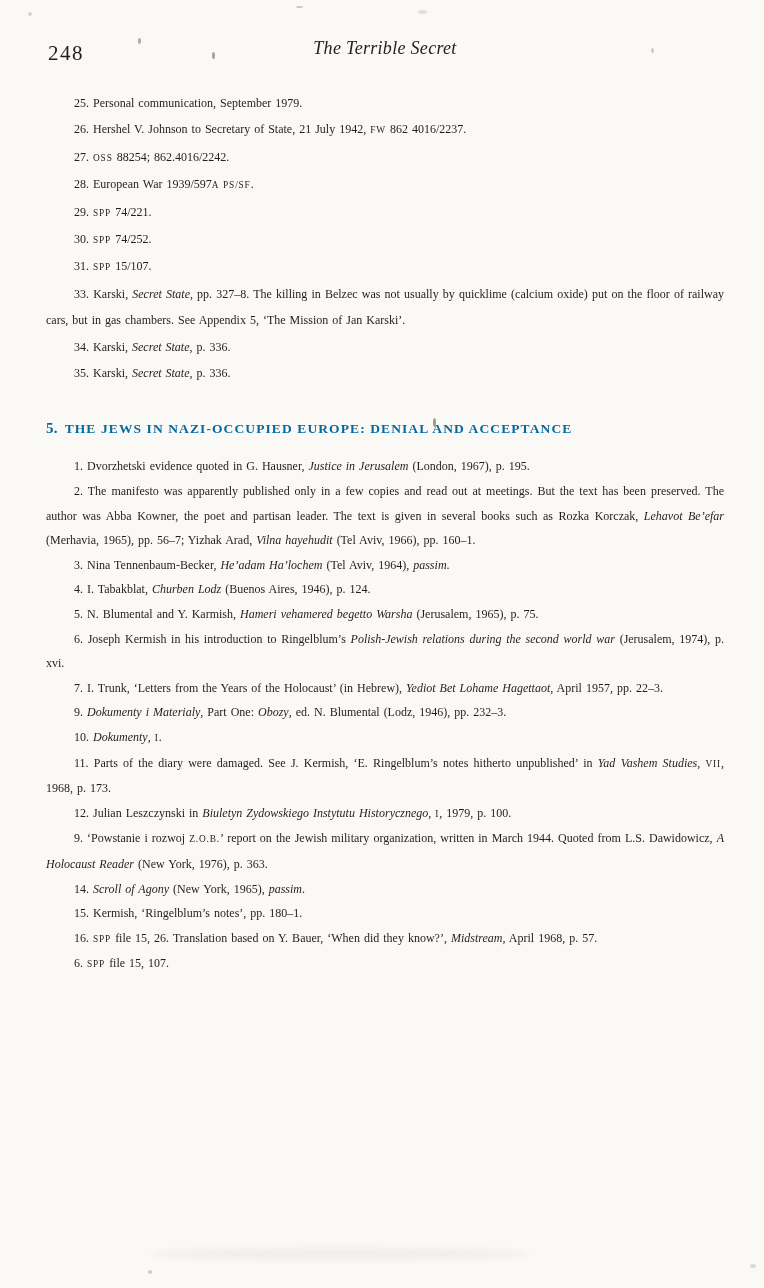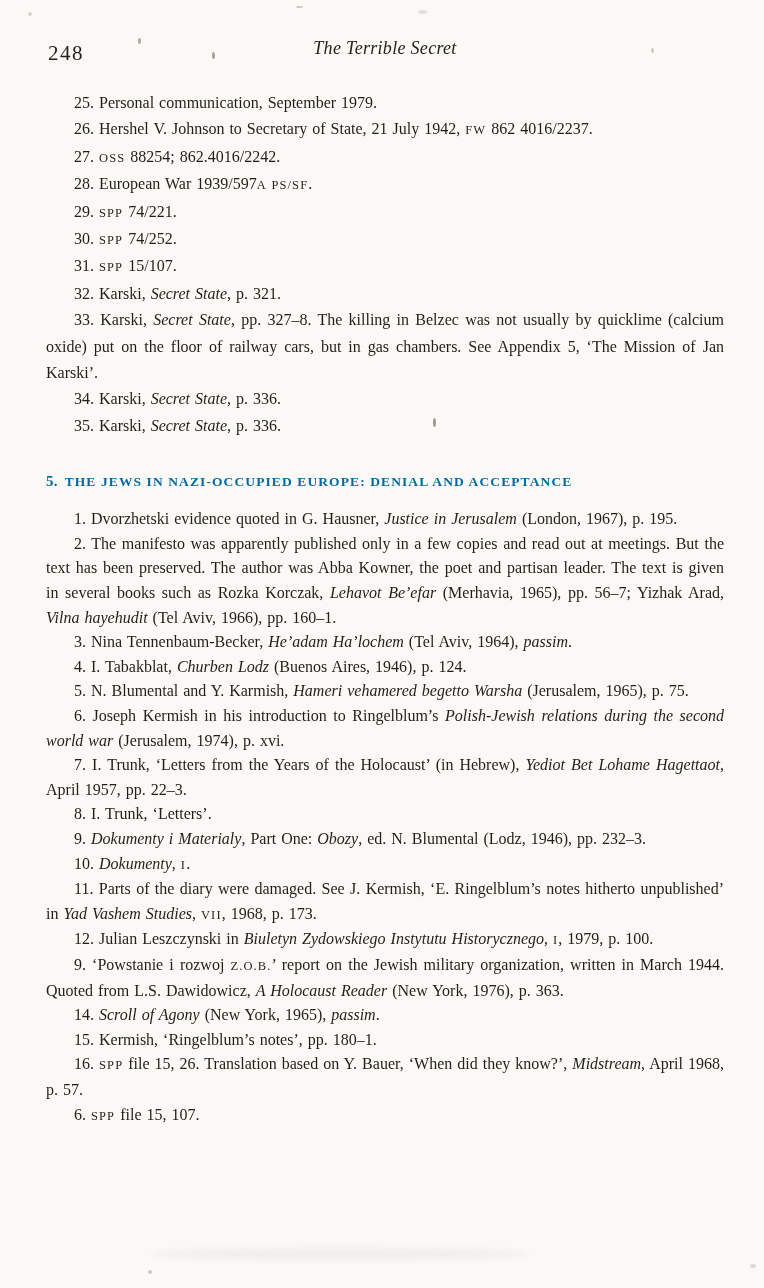--- a/index.html
+++ b/index.html
@@ -28,21 +28,21 @@
   .running-title {
     display: block; text-align: center;
     font-style: italic; font-size: 18px;
     letter-spacing: 0.3px;
   }
   .notes-block { }
   .note {
     margin: 0;
     text-indent: 28px;
     text-align: justify;
-    font-size: 16px;
+    font-size: 12px;
     line-height: 26.4px;
     word-spacing: 1px;
   }
   .block2 .note { line-height: 24.6px; }
   .i { font-style: italic; }
   .sc { font-size: 0.78em; letter-spacing: 0.09em; }
   .section-heading {
     margin: 34px 0 17px 0;
     font-size: 13.5px;
     font-weight: 700;
@@ -64,39 +64,37 @@
     </div>
 
     <div class="notes-block block1" id="notes-prev">
         <p class="note"><span>25. Personal communication, September 1979.</span></p>
         <p class="note"><span>26. Hershel V. Johnson to Secretary of State, 21 July 1942, </span><span class="sc">FW</span><span> 862 4016/2237.</span></p>
         <p class="note"><span>27. </span><span class="sc">OSS</span><span> 88254; 862.4016/2242.</span></p>
         <p class="note"><span>28. European War 1939/597</span><span class="sc">A PS/SF</span><span>.</span></p>
         <p class="note"><span>29. </span><span class="sc">SPP</span><span> 74/221.</span></p>
         <p class="note"><span>30. </span><span class="sc">SPP</span><span> 74/252.</span></p>
         <p class="note"><span>31. </span><span class="sc">SPP</span><span> 15/107.</span></p>
-        <p class="note"><span>32. Karski, </span><span class="i">Secret State</span><span>, p. 321.</span></p>
         <p class="note"><span>33. Karski, </span><span class="i">Secret State</span><span>, pp. 327–8. The killing in Belzec was not usually by quicklime (calcium oxide) put on the floor of railway cars, but in gas chambers. See Appendix 5, ‘The Mission of Jan Karski’.</span></p>
         <p class="note"><span>34. Karski, </span><span class="i">Secret State</span><span>, p. 336.</span></p>
         <p class="note"><span>35. Karski, </span><span class="i">Secret State</span><span>, p. 336.</span></p>
       </div>
 
     <h2 class="section-heading">
       <span class="num">5.</span><span>THE JEWS IN NAZI-OCCUPIED EUROPE: DENIAL AND ACCEPTANCE</span>
     </h2>
 
     <div class="notes-block block2" id="notes-ch5">
         <p class="note"><span>1. Dvorzhetski evidence quoted in G. Hausner, </span><span class="i">Justice in Jerusalem</span><span> (London, 1967), p. 195.</span></p>
         <p class="note"><span>2. The manifesto was apparently published only in a few copies and read out at meetings. But the text has been preserved. The author was Abba Kowner, the poet and partisan leader. The text is given in several books such as Rozka Korczak, </span><span class="i">Lehavot Be’efar</span><span> (Merhavia, 1965), pp. 56–7; Yizhak Arad, </span><span class="i">Vilna hayehudit</span><span> (Tel Aviv, 1966), pp. 160–1.</span></p>
         <p class="note"><span>3. Nina Tennenbaum-Becker, </span><span class="i">He’adam Ha’lochem</span><span> (Tel Aviv, 1964), </span><span class="i">passim</span><span>.</span></p>
         <p class="note"><span>4. I. Tabakblat, </span><span class="i">Churben Lodz</span><span> (Buenos Aires, 1946), p. 124.</span></p>
         <p class="note"><span>5. N. Blumental and Y. Karmish, </span><span class="i">Hameri vehamered begetto Warsha</span><span> (Jerusalem, 1965), p. 75.</span></p>
         <p class="note"><span>6. Joseph Kermish in his introduction to Ringelblum’s </span><span class="i">Polish-Jewish relations during the second world war</span><span> (Jerusalem, 1974), p. xvi.</span></p>
         <p class="note"><span>7. I. Trunk, ‘Letters from the Years of the Holocaust’ (in Hebrew), </span><span class="i">Yediot Bet Lohame Hagettaot</span><span>, April 1957, pp. 22–3.</span></p>
-        <p class="note"><span>8. I. Trunk, ‘Letters’.</span></p>
         <p class="note"><span>9. </span><span class="i">Dokumenty i Materialy</span><span>, Part One: </span><span class="i">Obozy</span><span>, ed. N. Blumental (Lodz, 1946), pp. 232–3.</span></p>
         <p class="note"><span>10. </span><span class="i">Dokumenty</span><span>, </span><span class="sc">I</span><span>.</span></p>
         <p class="note"><span>11. Parts of the diary were damaged. See J. Kermish, ‘E. Ringelblum’s notes hitherto unpublished’ in </span><span class="i">Yad Vashem Studies</span><span>, </span><span class="sc">VII</span><span>, 1968, p. 173.</span></p>
         <p class="note"><span>12. Julian Leszczynski in </span><span class="i">Biuletyn Zydowskiego Instytutu Historycznego</span><span>, </span><span class="sc">I</span><span>, 1979, p. 100.</span></p>
         <p class="note"><span>9. ‘Powstanie i rozwoj </span><span class="sc">Z.O.B.</span><span>’ report on the Jewish military organization, written in March 1944. Quoted from L.S. Dawidowicz, </span><span class="i">A Holocaust Reader</span><span> (New York, 1976), p. 363.</span></p>
         <p class="note"><span>14. </span><span class="i">Scroll of Agony</span><span> (New York, 1965), </span><span class="i">passim</span><span>.</span></p>
         <p class="note"><span>15. Kermish, ‘Ringelblum’s notes’, pp. 180–1.</span></p>
         <p class="note"><span>16. </span><span class="sc">SPP</span><span> file 15, 26. Translation based on Y. Bauer, ‘When did they know?’, </span><span class="i">Midstream</span><span>, April 1968, p. 57.</span></p>
         <p class="note"><span>6. </span><span class="sc">SPP</span><span> file 15, 107.</span></p>
       </div>

